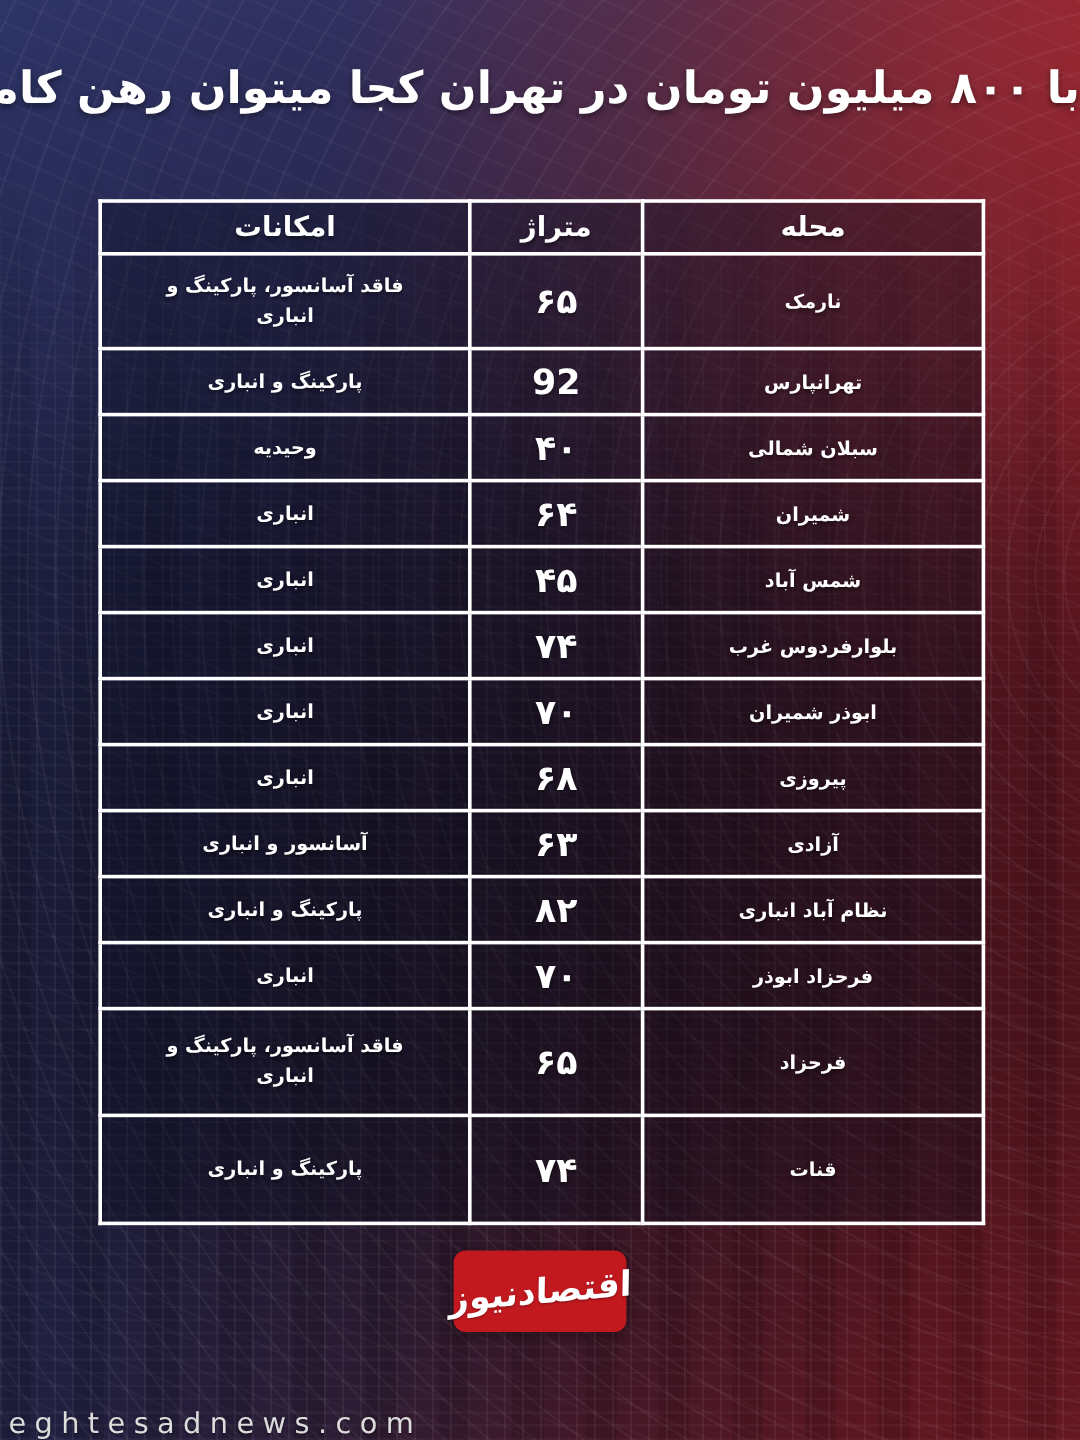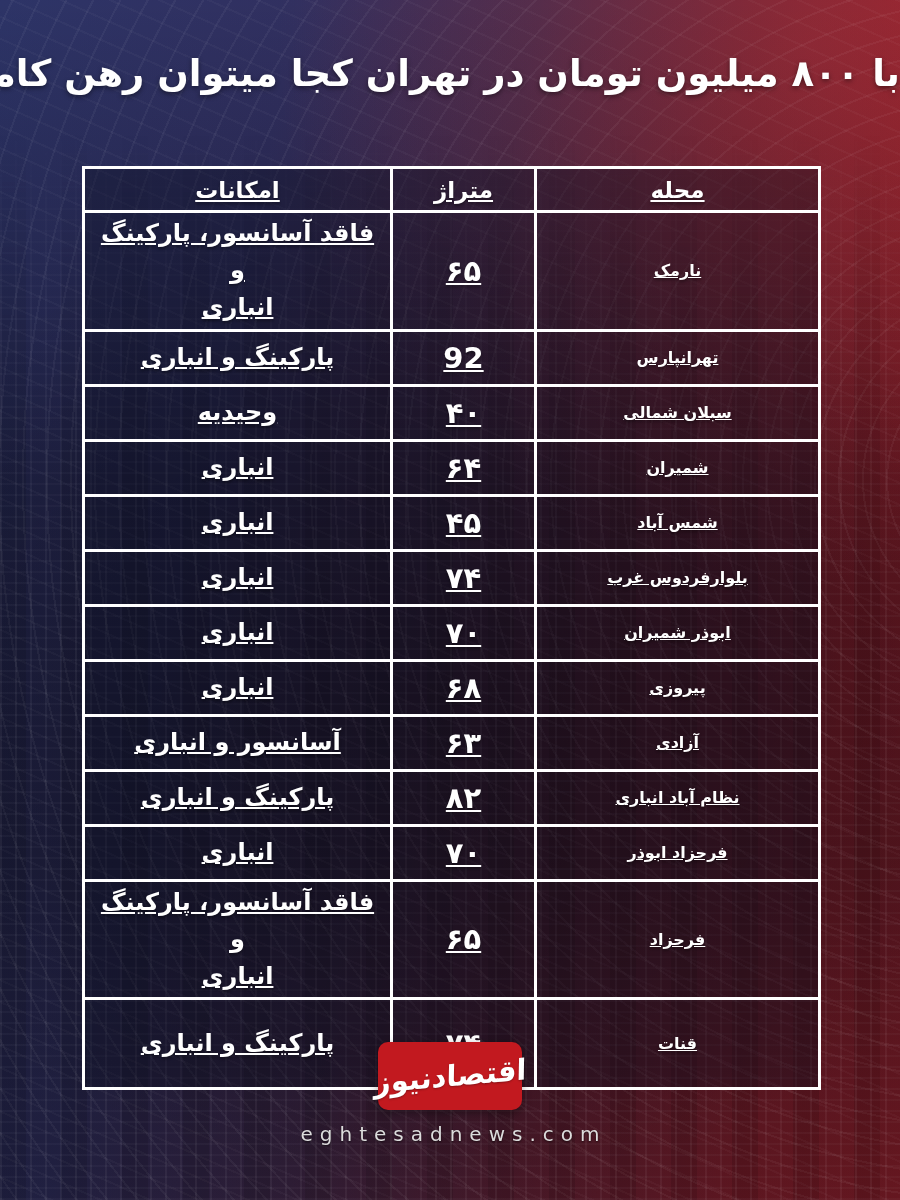--- a/index.html
+++ b/index.html
@@ -61,37 +61,36 @@
   }
   .data-table th, .data-table td {
     border: 3px solid #ffffff;
     background: rgba(12,14,32,0.35);
     text-align: center;
     vertical-align: middle;
     font-weight: bold;
     padding: 2px 10px;
     text-shadow: 0 2px 3px rgba(0,0,0,0.40);
     overflow: hidden;
-    text-decoration: underline;
   }
   .col-neighborhood { width: 284px; }
   .col-area         { width: 144px; }
   .col-amenities    { width: 308px; }
 
   .data-table thead tr { height: 44px; }
   .data-table thead th { font-size: 23px; }
 
   .data-table tbody tr { height: 55px; }
   .data-table tbody tr:nth-child(1)  { height: 79px; }
   .data-table tbody tr:nth-child(12) { height: 89px; }
   .data-table tbody tr:nth-child(13) { height: 90px; }
 
   .data-table td.cell-neighborhood { font-size: 16px; }
   .data-table td.cell-area         { font-size: 29px; }
-  .data-table td.cell-amenities    { font-size: 24px; line-height: 1.55; white-space: pre-line; }
+  .data-table td.cell-amenities    { font-size: 16px; line-height: 1.55; white-space: pre-line; }
 
   .logo {
     position: absolute;
     top: 1042px; left: 378px;
     width: 144px; height: 68px;
     background: #c2191f;
     border-radius: 10px;
     display: flex; align-items: center; justify-content: center;
     box-shadow: 0 3px 10px rgba(0,0,0,0.35);
   }
@@ -100,24 +99,24 @@
     font-size: 29px;
     font-weight: bold;
     direction: rtl;
     transform: rotate(-5deg) skewX(-6deg);
     text-shadow: 0 1px 2px rgba(0,0,0,0.3);
     white-space: nowrap;
   }
 
   .website {
     position: absolute;
-    top: 1122px; left: 0; width: 100%;
-    text-align: center;
+    top: 1172px; left: 0; width: 100%;
+    text-align: left;
     color: #dcdcdc;
-    font-size: 20px;
+    font-size: 24px;
     letter-spacing: 7px;
     text-indent: 7px;
     text-shadow: 0 1px 2px rgba(0,0,0,0.5);
   }
 </style>
 </head>
 <body>
 
 <div class="poster">
   <div class="bg-waves"></div>

